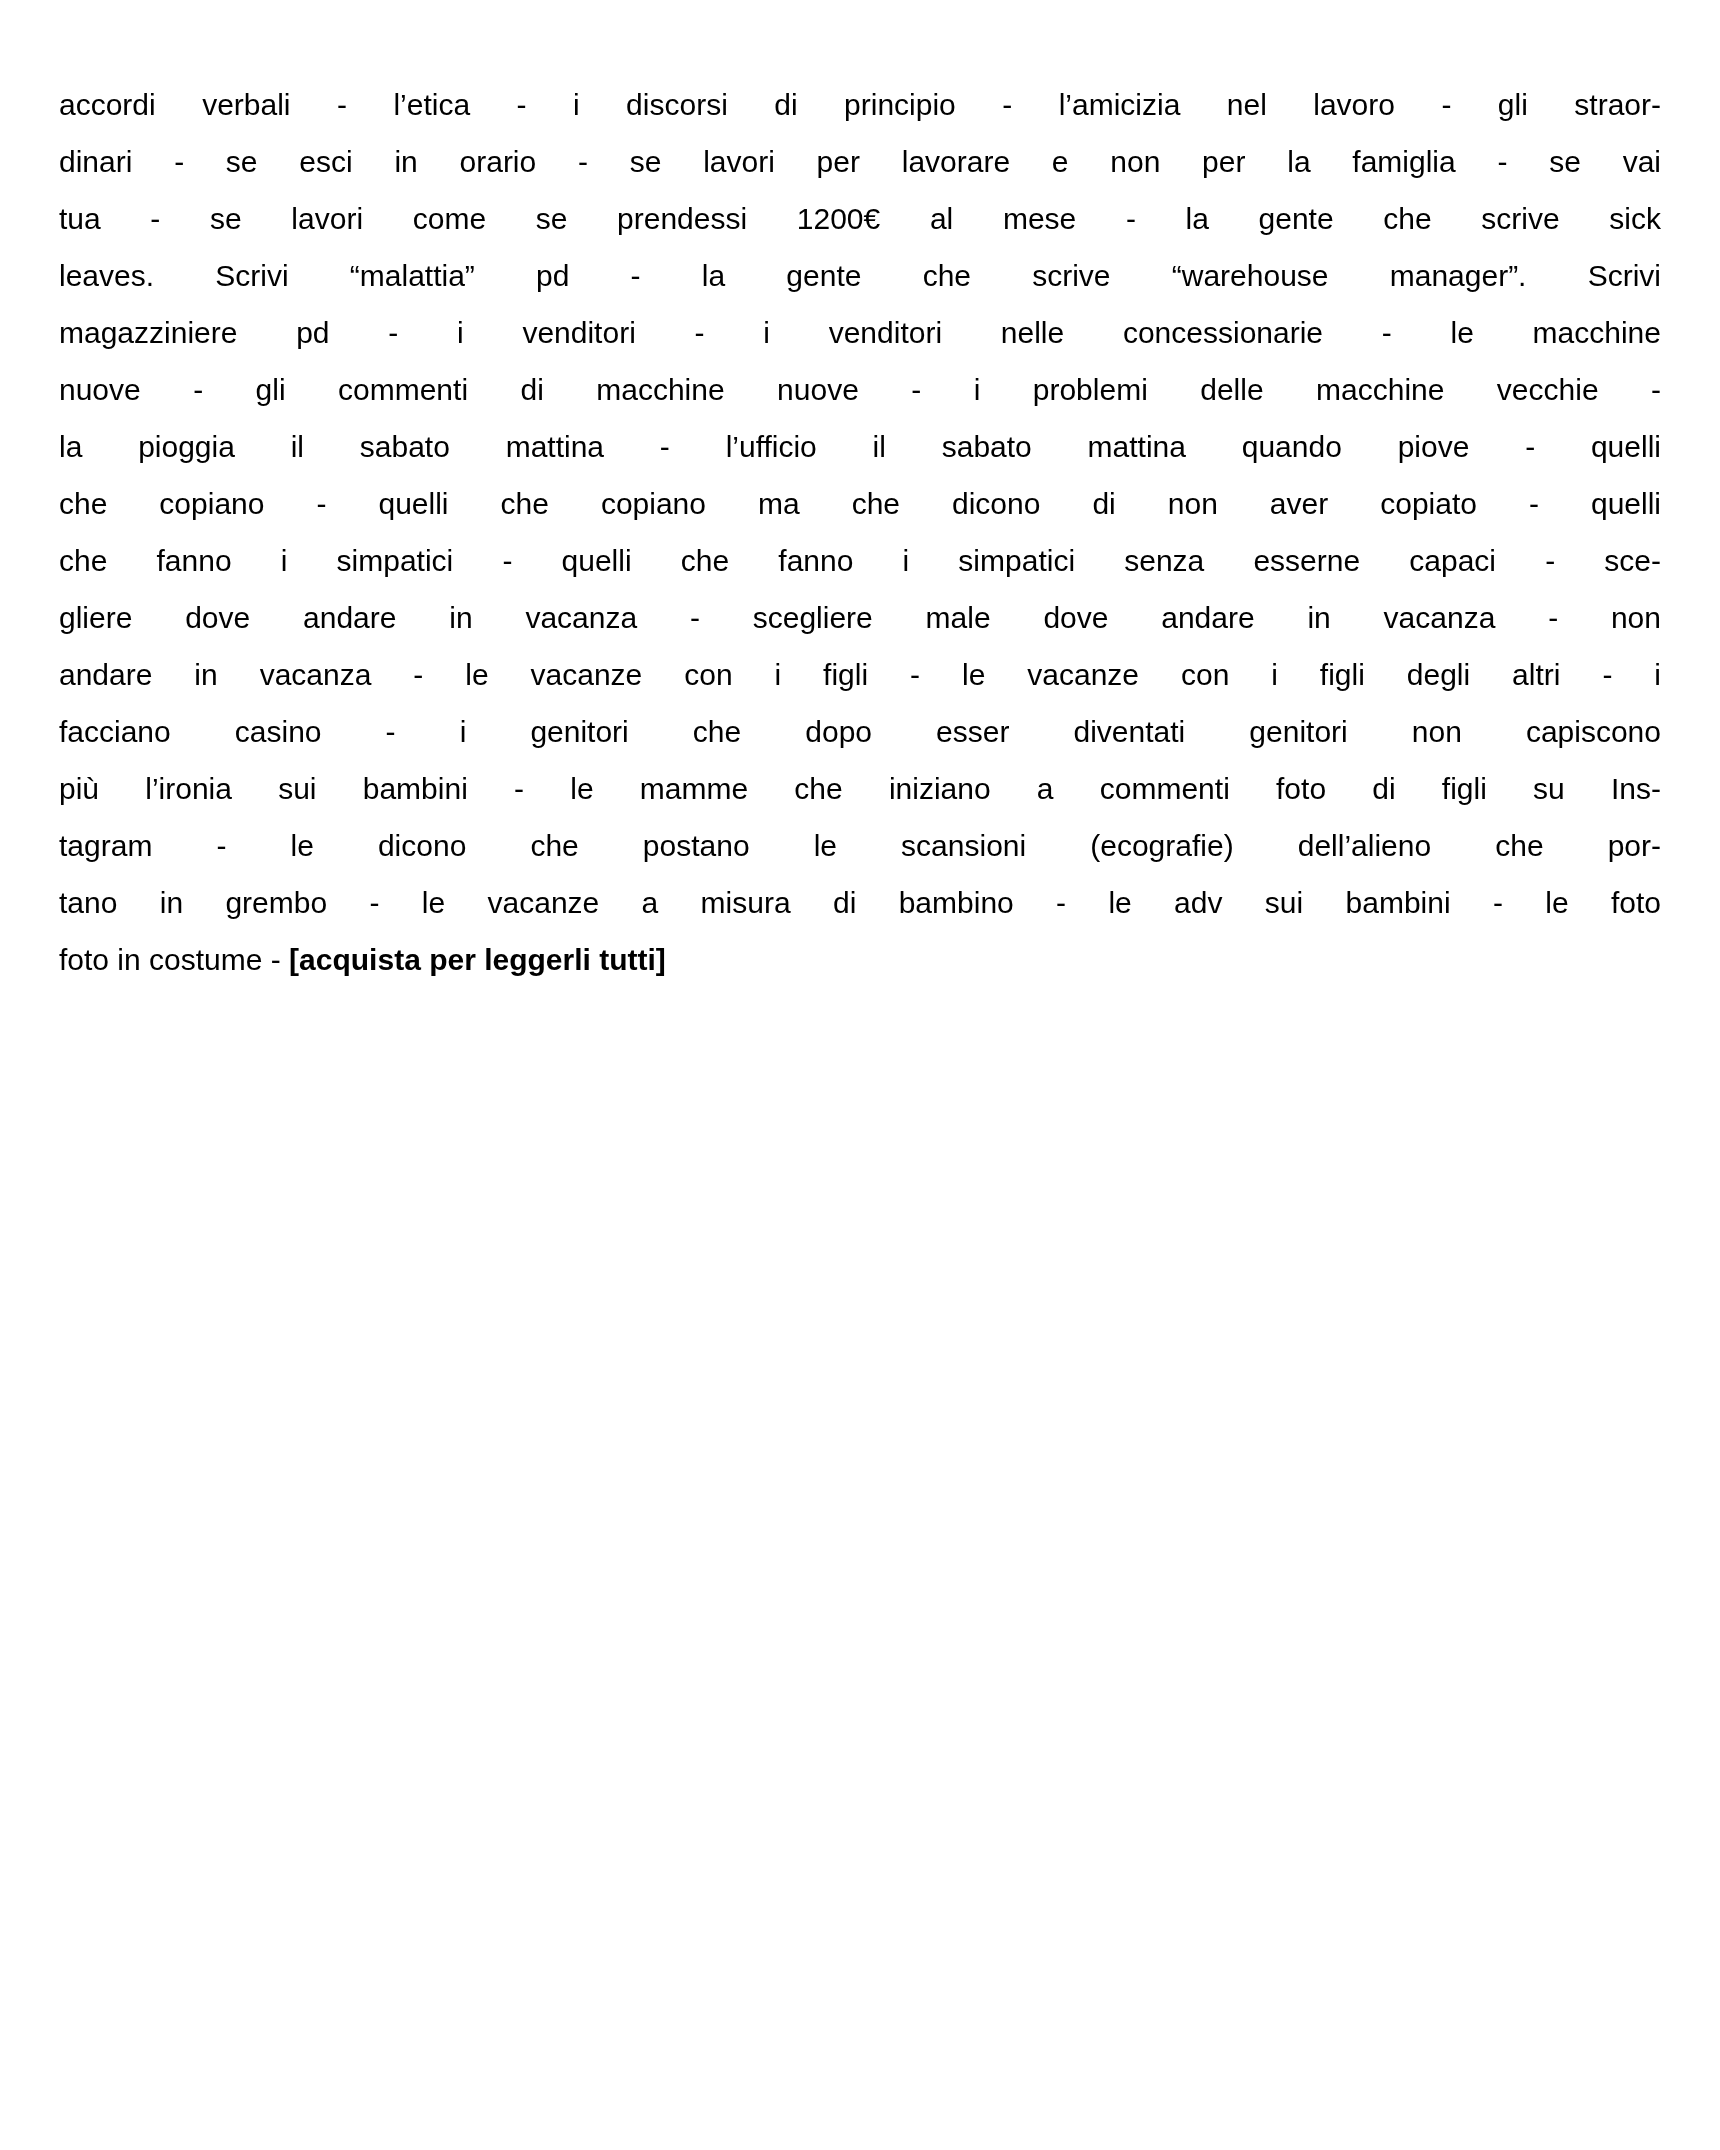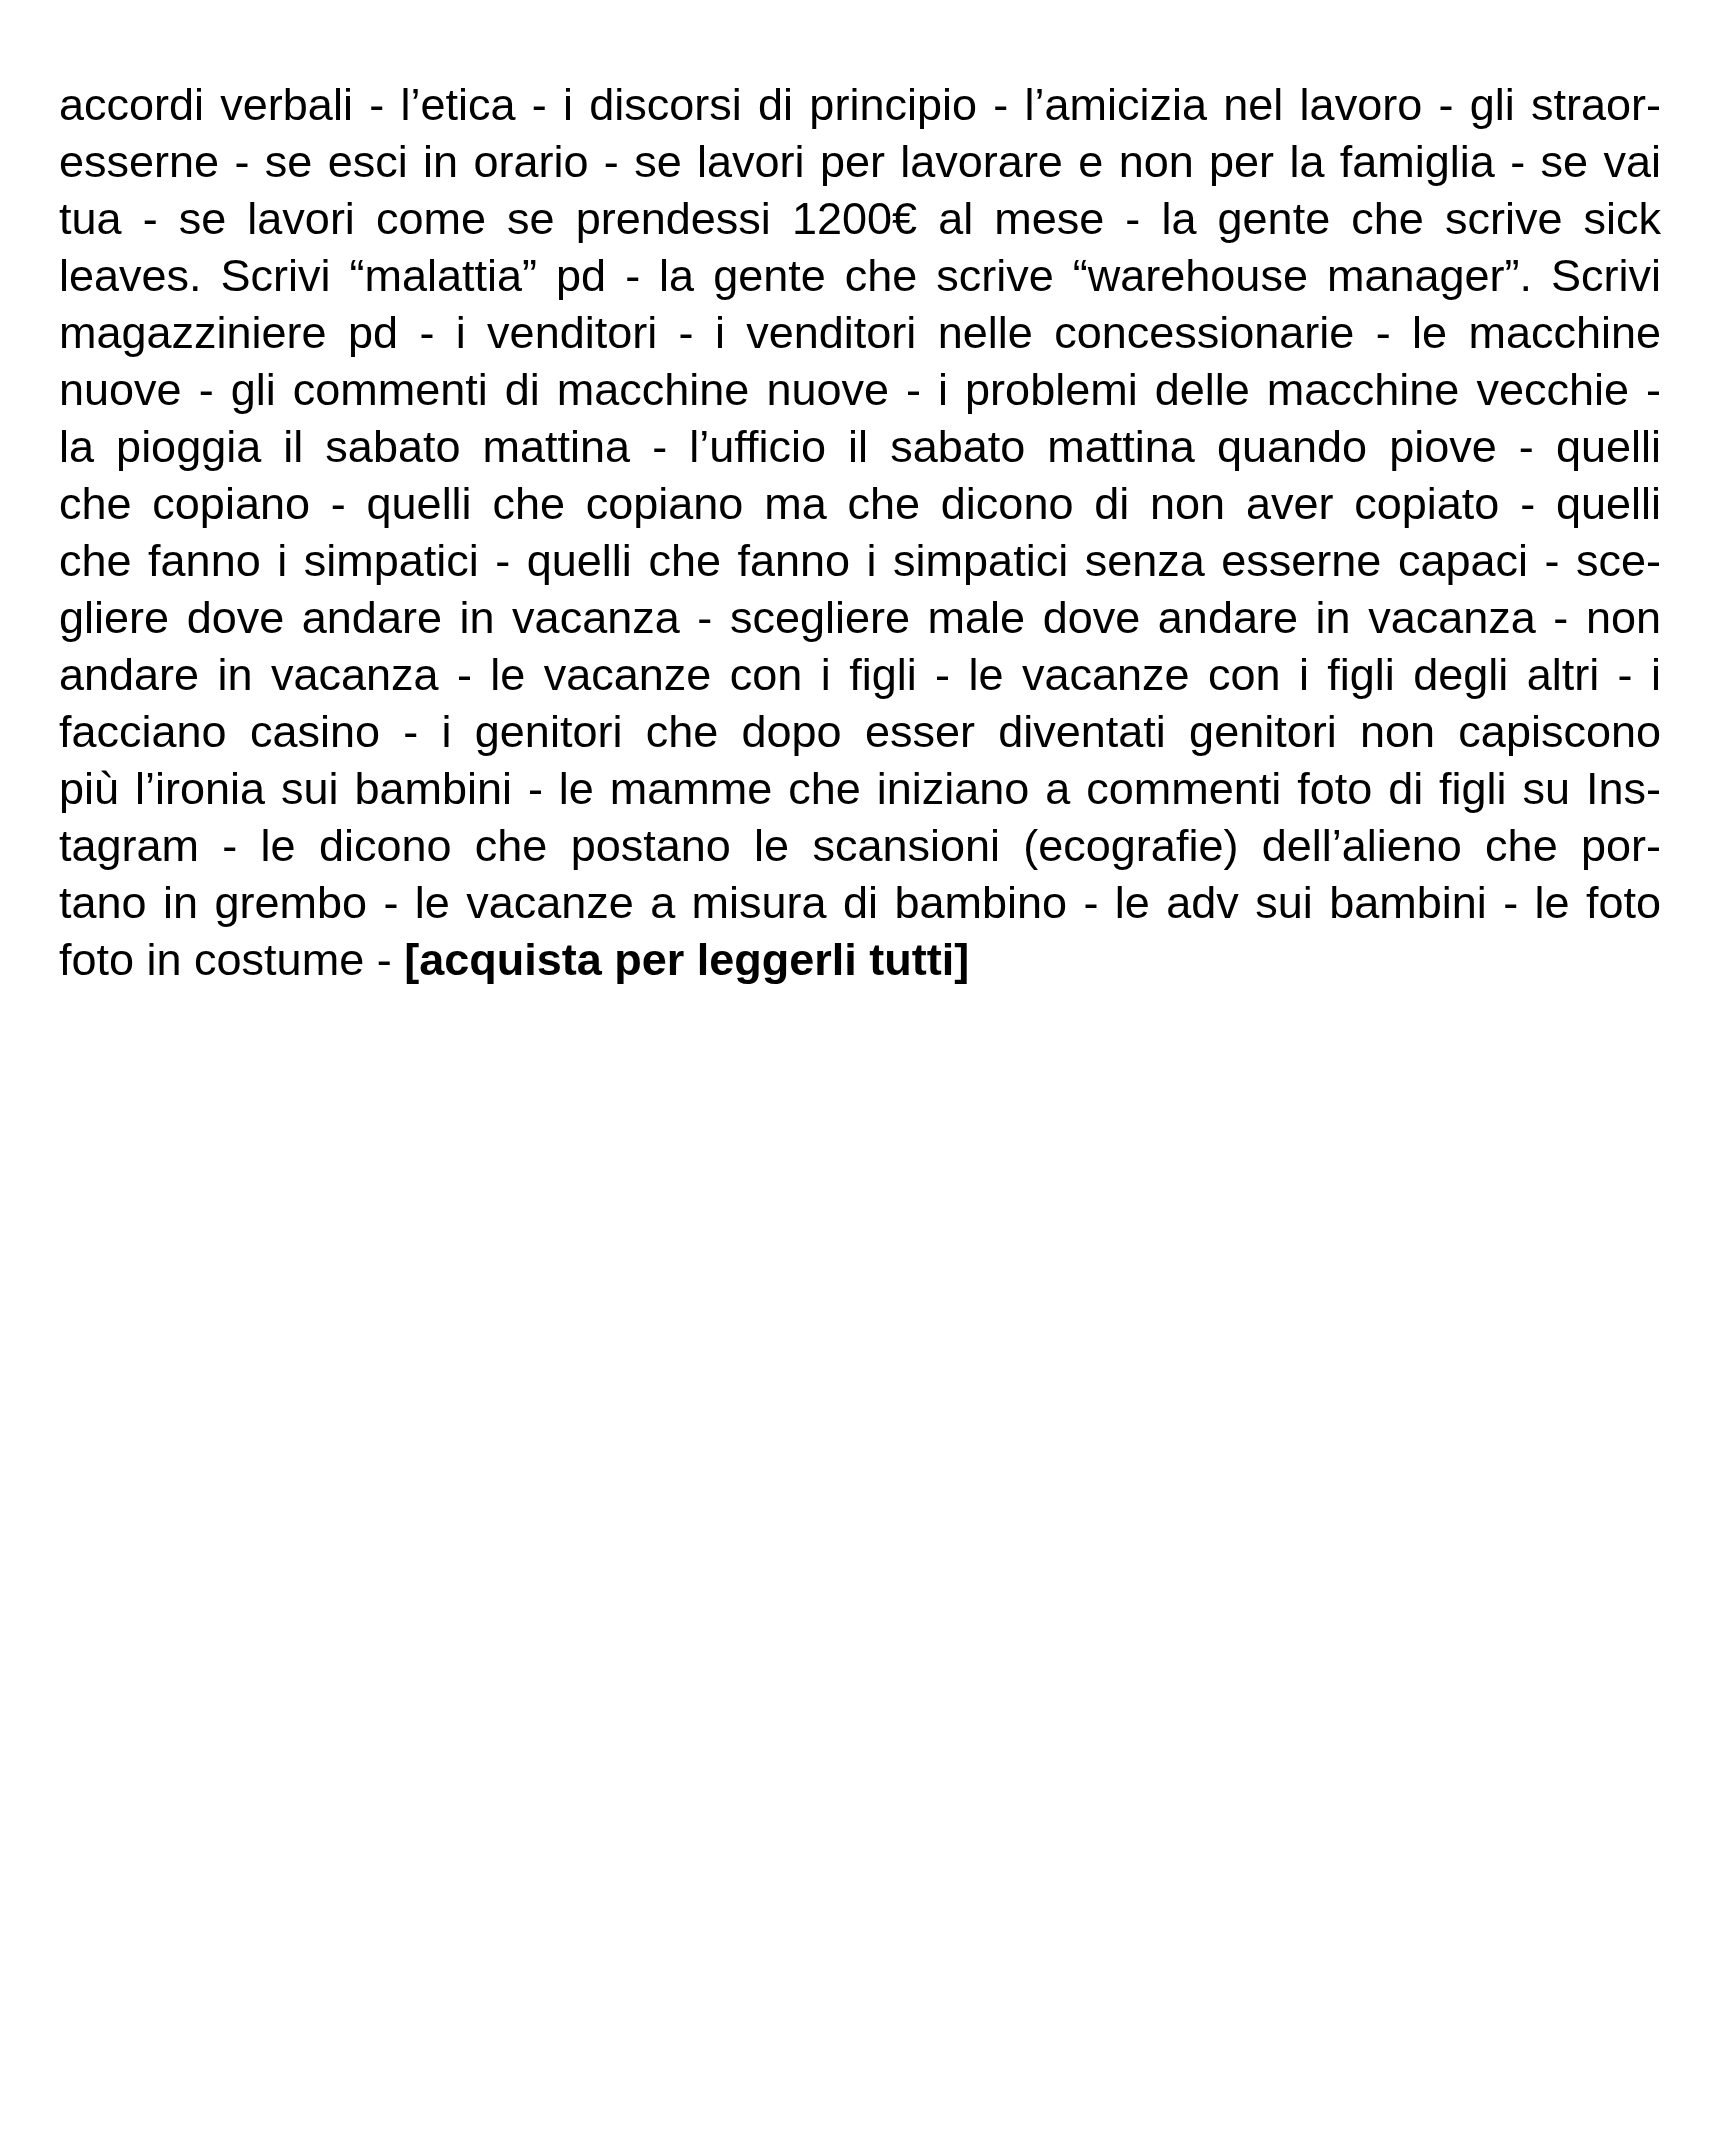--- a/index.html
+++ b/index.html
@@ -12,21 +12,21 @@
     height: 2151px;
     position: relative;
     overflow: hidden;
     font-family: "Liberation Sans", sans-serif;
   }
   .text-block {
     position: absolute;
     left: 59px;
     top: 76px;
     width: 1602px;
-    font-size: 45px;
+    font-size: 30px;
     line-height: 57px;
     color: #000000;
     font-weight: 400;
     letter-spacing: 0;
   }
   .line {
     text-align: justify;
     text-align-last: justify;
     white-space: normal;
   }
@@ -36,21 +36,21 @@
   }
   .bold {
     font-weight: 700;
   }
 </style>
 </head>
 <body>
 
 <div class="text-block">
   <div class="line">accordi verbali - l’etica - i discorsi di principio - l’amicizia nel lavoro - gli straor-</div>
-  <div class="line">esserne - se esci in orario - se lavori per lavorare e non per la famiglia - se vai</div>
+  <div class="line">dinari - se esci in orario - se lavori per lavorare e non per la famiglia - se vai</div>
   <div class="line">tua - se lavori come se prendessi 1200€ al mese - la gente che scrive sick</div>
   <div class="line">leaves. Scrivi “malattia” pd - la gente che scrive “warehouse manager”. Scrivi</div>
   <div class="line">magazziniere pd - i venditori - i venditori nelle concessionarie - le macchine</div>
   <div class="line">nuove - gli commenti di macchine nuove - i problemi delle macchine vecchie -</div>
   <div class="line">la pioggia il sabato mattina - l’ufficio il sabato mattina quando piove - quelli</div>
   <div class="line">che copiano - quelli che copiano ma che dicono di non aver copiato - quelli</div>
   <div class="line">che fanno i simpatici - quelli che fanno i simpatici senza esserne capaci - sce-</div>
   <div class="line">gliere dove andare in vacanza - scegliere male dove andare in vacanza - non</div>
   <div class="line">andare in vacanza - le vacanze con i figli - le vacanze con i figli degli altri - i</div>
   <div class="line">facciano casino - i genitori che dopo esser diventati genitori non capiscono</div>

